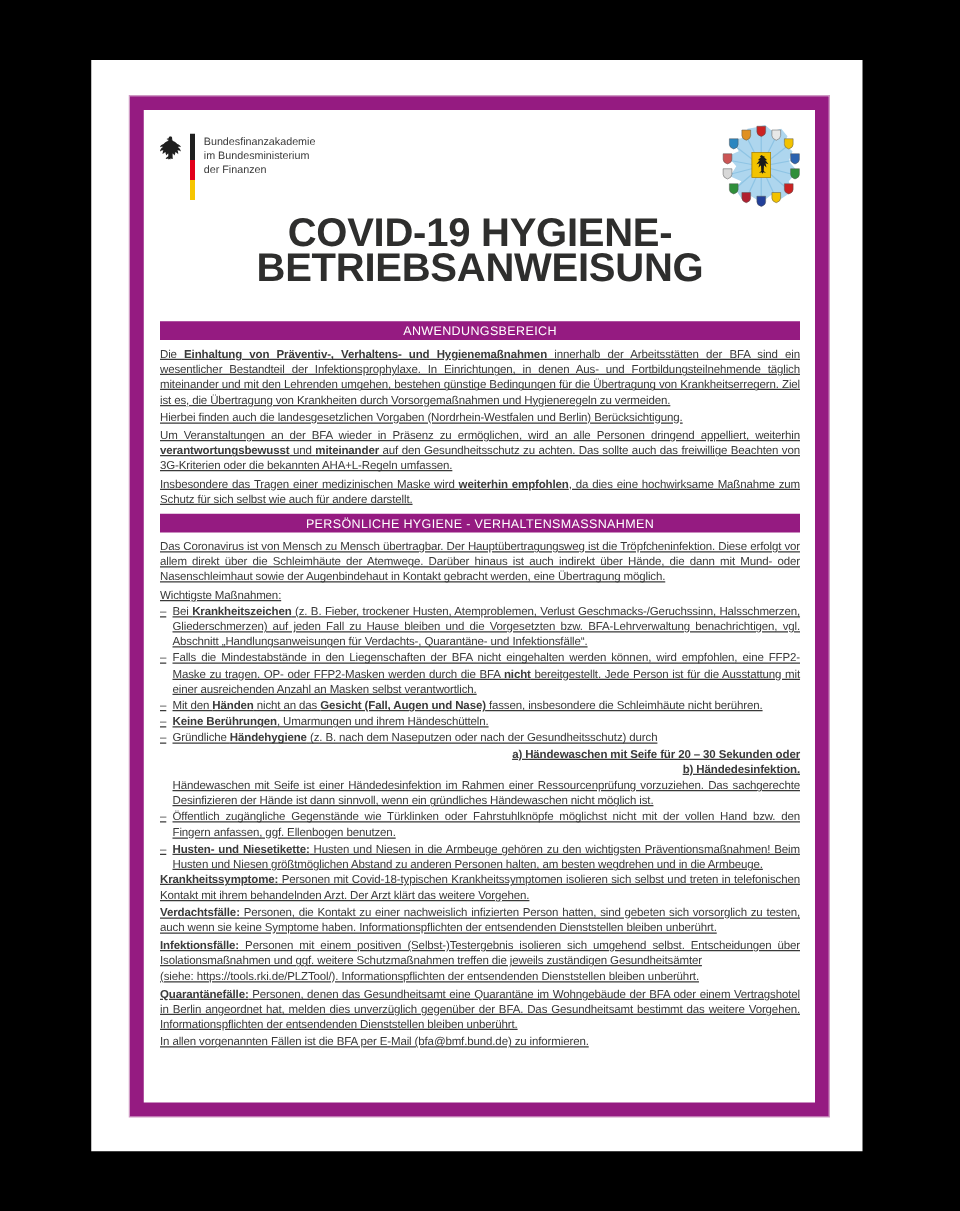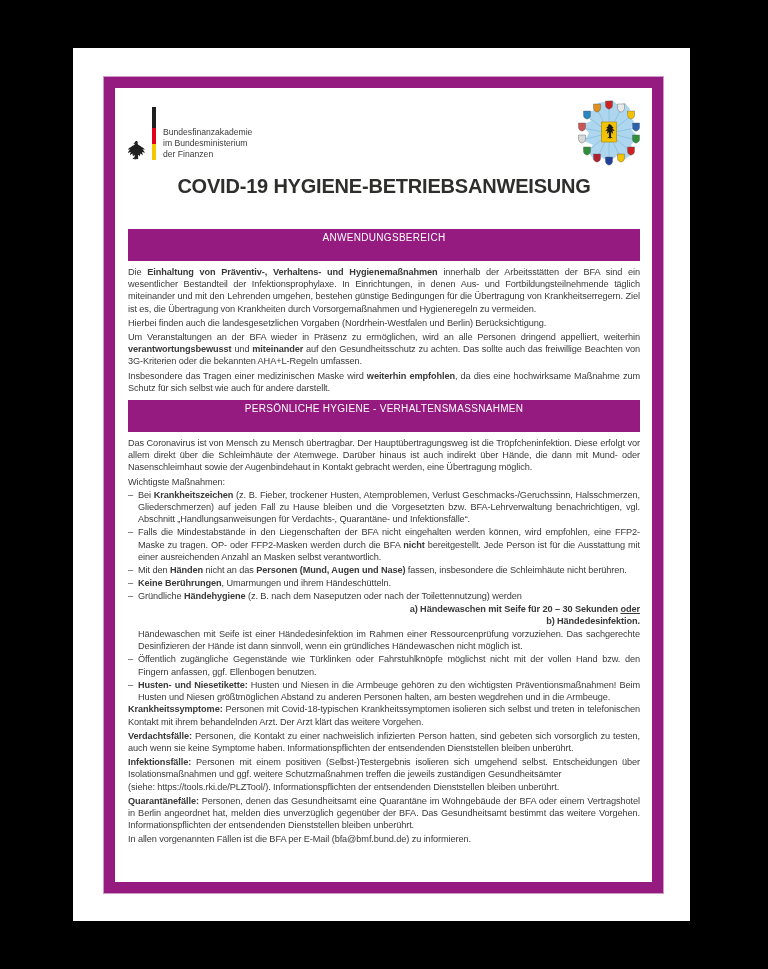--- a/index.html
+++ b/index.html
@@ -17,37 +17,37 @@
   html,body{font-family:"Liberation Sans",sans-serif;}
   body{width:768px;height:969px;background:var(--canvas-bg);position:relative;overflow:hidden;}
   .page{position:absolute;left:73px;top:48px;width:617px;height:873px;background:var(--page-bg);}
   .frame{position:absolute;left:31px;top:29px;width:537px;height:794px;
          border:11px solid var(--accent-purple);box-sizing:content-box;
          box-shadow:0 0 0 1px var(--frame-outline);}
   .content{position:absolute;left:0;top:0;width:537px;height:794px;
            padding:19px 12px 0 13px;overflow:hidden;}
   
   .header-row{position:relative;height:54px;}
-  .org-logo{display:flex;align-items:flex-end;gap:7px;}
+  .org-logo{display:flex;align-items:flex-start;gap:7px;}
   .eagle{width:17px;height:20px;margin-top:1px;flex:none;}
   .flag-stripe{width:4px;height:53px;flex:none;display:flex;flex-direction:column;}
   .flag-stripe .fb{height:21px;background:var(--flag-black);}
   .flag-stripe .fr{height:16px;background:var(--flag-red);}
   .flag-stripe .fg{height:16px;background:var(--flag-gold);flex:1;}
   .org-text{font-size:8.6px;line-height:11px;color:var(--body-text);padding-top:1px;}
   .emblem{position:absolute;right:-4px;top:-10px;width:70px;height:70px;}
-  .doc-title{margin-top:11px;text-align:center;font-weight:bold;font-size:20px;
+  .doc-title{margin-top:11px;text-align:center;font-weight:bold;font-size:32px;
              line-height:28px;color:var(--title-text);letter-spacing:-0.2px;}
   
-  .banner{margin:6px 0 5px 0;height:32px;line-height:17px;background:var(--accent-purple);
+  .banner{margin:6px 0 5px 0;height:15px;line-height:17px;background:var(--accent-purple);
           color:#ffffff;text-align:center;font-size:10px;letter-spacing:0.3px;
           text-transform:uppercase;}
   .banner.first{margin-top:29px;}
   
-  .blocks{font-size:9.2px;line-height:12.2px;color:var(--body-text);letter-spacing:-0.1px;}
+  .blocks{font-size:9.2px;line-height:12.2px;color:var(--body-text);letter-spacing:-0.1px;text-decoration:underline;}
   .blocks > :first-child{margin-top:0;}
   .para{margin-top:2px;text-align:justify;}
   .para.sub{margin-top:0;padding-left:10px;text-align:right;font-weight:bold;}
   .para.cont{margin-top:1px;padding-left:10px;}
   .bullet{margin-top:1px;display:flex;}
   .bullet .dash{width:10px;flex:none;}
   .bullet .btext{flex:1;text-align:justify;}
   b{font-weight:bold;}
   .u{text-decoration:underline;}
 </style>
@@ -134,29 +134,29 @@
           <div class="bullet">
             <span class="dash">–</span>
             <div class="btext"><span>Bei </span><b>Krankheitszeichen</b><span> (z. B. Fieber, trockener Husten, Atemproblemen, Verlust Geschmacks-/Geruchssinn, Halsschmerzen, Gliederschmerzen) auf jeden Fall zu Hause bleiben und die Vorgesetzten bzw. BFA-Lehrverwaltung benachrichtigen, vgl. Abschnitt „Handlungsanweisungen für Verdachts-, Quarantäne- und Infektionsfälle“.</span></div>
           </div>
           <div class="bullet">
             <span class="dash">–</span>
             <div class="btext"><span>Falls die Mindestabstände in den Liegenschaften der BFA nicht eingehalten werden können, wird empfohlen, eine FFP2-Maske zu tragen. OP- oder FFP2-Masken werden durch die BFA </span><b>nicht</b><span> bereitgestellt. Jede Person ist für die Ausstattung mit einer ausreichenden Anzahl an Masken selbst verantwortlich.</span></div>
           </div>
           <div class="bullet">
             <span class="dash">–</span>
-            <div class="btext"><span>Mit den </span><b>Händen</b><span> nicht an das </span><b>Personen (Mund, Augen und Nase)</b><span> fassen, insbesondere die Schleimhäute nicht berühren.</span></div>
+            <div class="btext"><span>Mit den </span><b>Händen</b><span> nicht an das </span><b>Gesicht (Fall, Augen und Nase)</b><span> fassen, insbesondere die Schleimhäute nicht berühren.</span></div>
           </div>
           <div class="bullet">
             <span class="dash">–</span>
             <div class="btext"><b>Keine Berührungen</b><span>, Umarmungen und ihrem Händeschütteln.</span></div>
           </div>
           <div class="bullet">
             <span class="dash">–</span>
-            <div class="btext"><span>Gründliche </span><b>Händehygiene</b><span> (z. B. nach dem Naseputzen oder nach der Toilettennutzung) werden</span></div>
+            <div class="btext"><span>Gründliche </span><b>Händehygiene</b><span> (z. B. nach dem Naseputzen oder nach der Gesundheitsschutz) durch</span></div>
           </div>
           <div class="para sub"><b>a) Händewaschen mit Seife für 20 – 30 Sekunden </b><b class="u">oder</b></div>
           <div class="para sub"><b>b) Händedesinfektion.</b></div>
           <div class="para cont"><span>Händewaschen mit Seife ist einer Händedesinfektion im Rahmen einer Ressourcenprüfung vorzuziehen. Das sachgerechte Desinfizieren der Hände ist dann sinnvoll, wenn ein gründliches Händewaschen nicht möglich ist.</span></div>
           <div class="bullet">
             <span class="dash">–</span>
             <div class="btext"><span>Öffentlich zugängliche Gegenstände wie Türklinken oder Fahrstuhlknöpfe möglichst nicht mit der vollen Hand bzw. den Fingern anfassen, ggf. Ellenbogen benutzen.</span></div>
           </div>
           <div class="bullet">
             <span class="dash">–</span>

